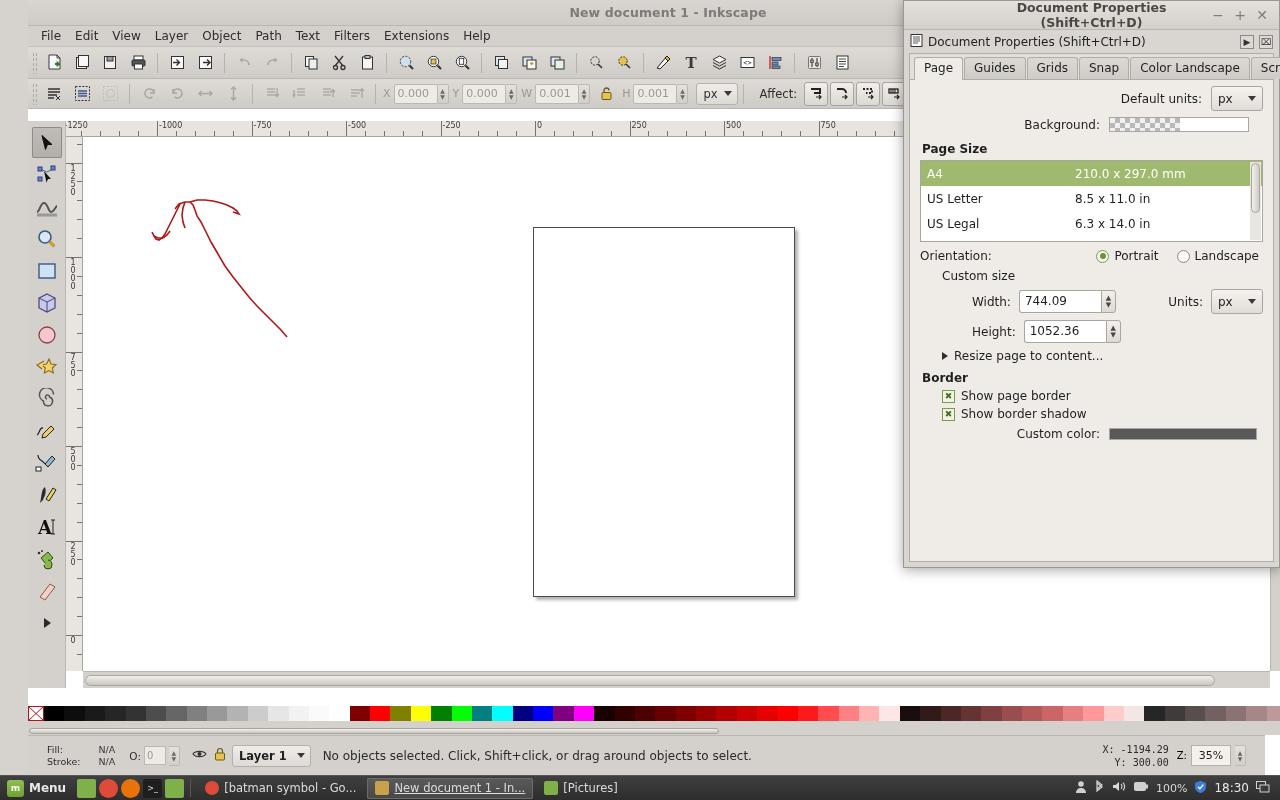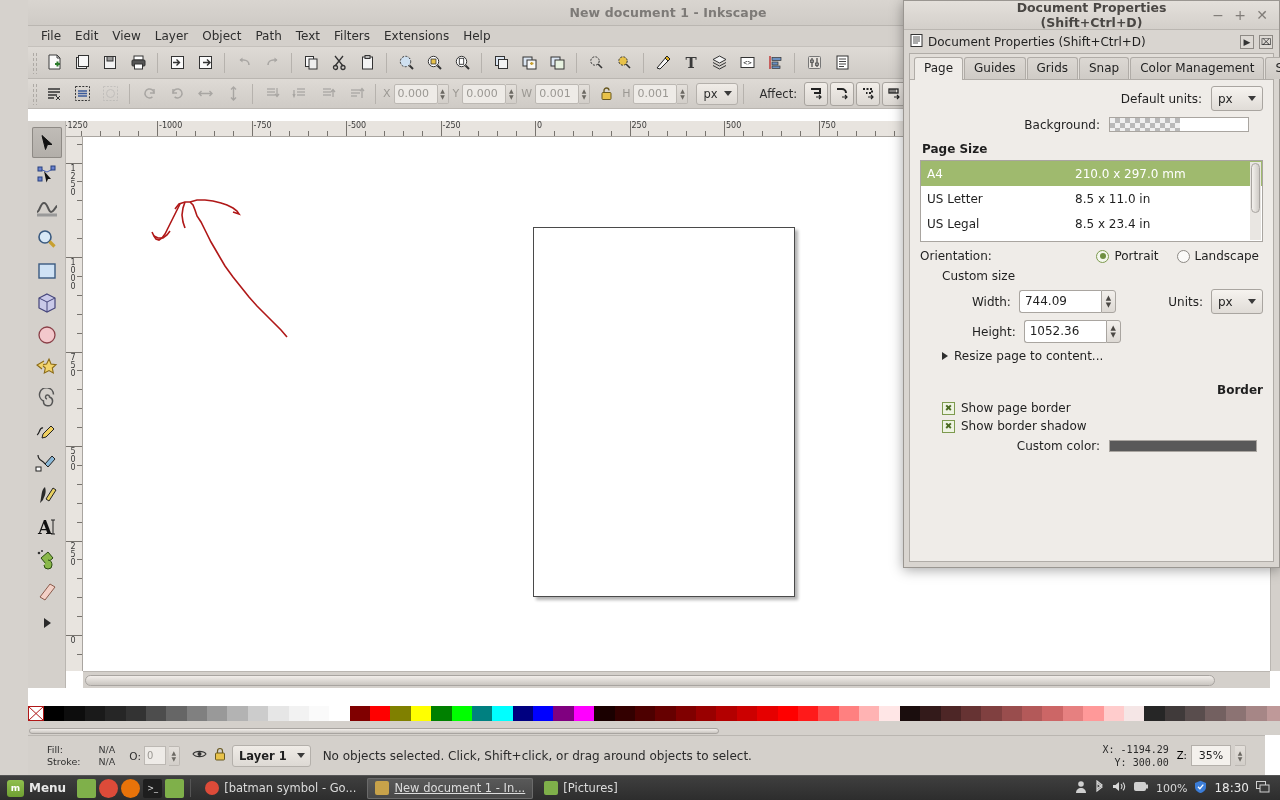--- a/index.html
+++ b/index.html
@@ -1101,21 +1101,21 @@
       <span class="dock-btn">▶</span>
       <span class="dock-btn">⌧</span>
     </div>
 
     <div id="dp-body">
       <div id="dp-tabs">
         <div class="dp-tab active">Page</div>
         <div class="dp-tab">Guides</div>
         <div class="dp-tab">Grids</div>
         <div class="dp-tab">Snap</div>
-        <div class="dp-tab">Color Management</div>
+        <div class="dp-tab">Color Landscape</div>
         <div class="dp-tab">Scripting</div>
       </div>
 
       <div id="dp-content">
 
 
         <div class="row">
           <div class="spacer"></div>
           <span class="fld-label" style="margin-right:9px;">Default units:</span>
           <div class="combo">
@@ -1137,21 +1137,21 @@
           <div class="ps-row sel">
             <span class="ps-name">A4</span>
             <span class="ps-dims">210.0 x 297.0 mm</span>
           </div>
           <div class="ps-row">
             <span class="ps-name">US Letter</span>
             <span class="ps-dims">8.5 x 11.0 in</span>
           </div>
           <div class="ps-row">
             <span class="ps-name">US Legal</span>
-            <span class="ps-dims">8.5 x 23.4 in</span>
+            <span class="ps-dims">6.3 x 14.0 in</span>
           </div>
           <div class="ps-row">
             <span class="ps-name">US Executive</span>
             <span class="ps-dims">7.2 x 10.5 in</span>
           </div>
           <div id="ps-scroll">
             <div id="ps-thumb"></div>
           </div>
         </div>
 
@@ -1195,21 +1195,21 @@
               <span>▲</span>
               <span>▼</span>
             </div>
         </div>
 
         <div class="row" style="margin:2px 0 8px 22px;">
           <span class="tri"></span>
           <span class="fld-label">Resize page to content...</span>
         </div>
 
-        <div class="sec-head" style="margin-top:20px;text-align:right;">Border</div>
+        <div class="sec-head" style="margin-top:8px;">Border</div>
 
         <div class="row" style="margin-left:22px;margin-bottom:4px;">
           <span class="chk on">✖</span>
           <span class="fld-label">Show page border</span>
         </div>
         <div class="row" style="margin-left:22px;margin-bottom:6px;">
           <span class="chk on">✖</span>
           <span class="fld-label">Show border shadow</span>
         </div>
 

